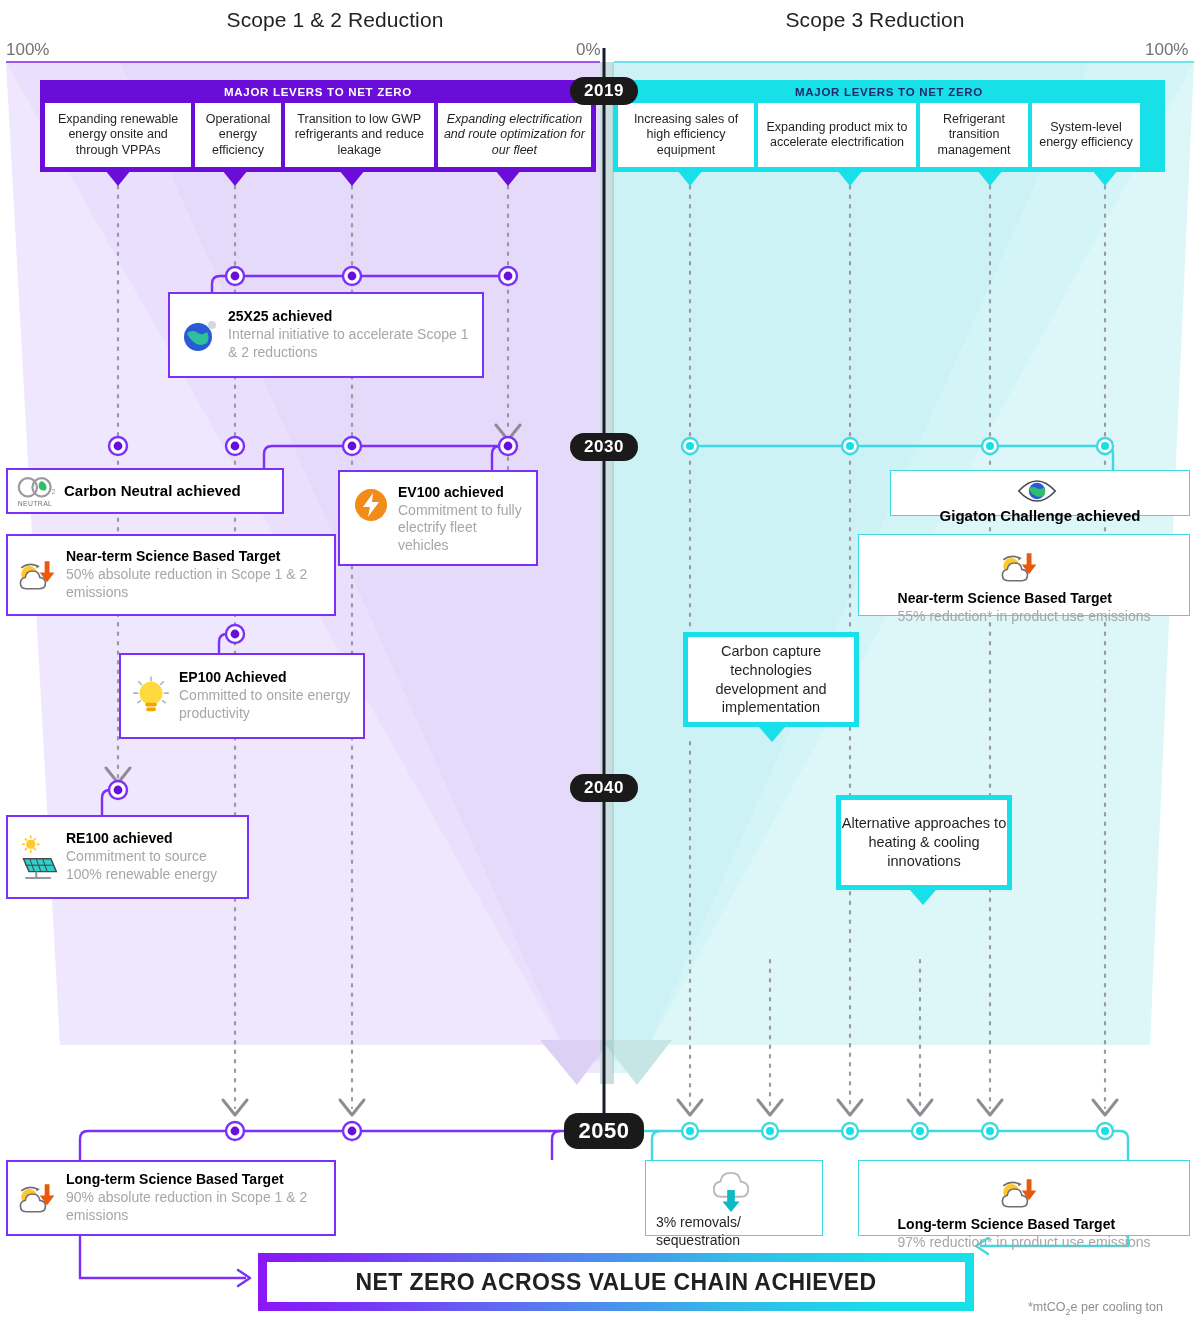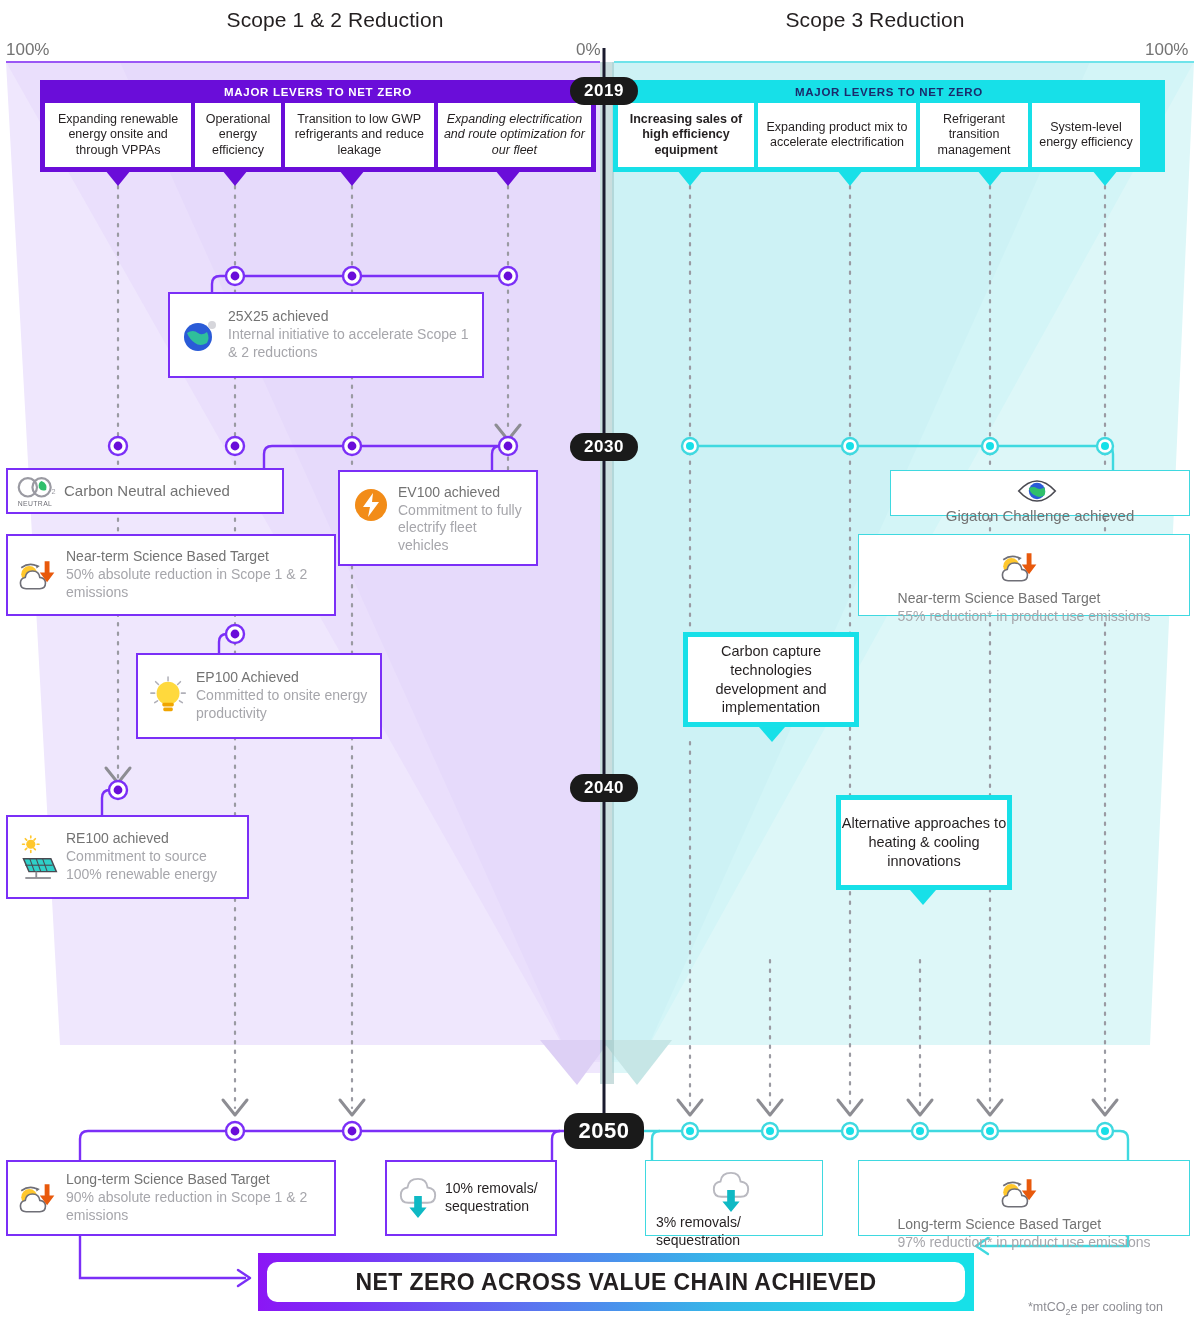--- a/index.html
+++ b/index.html
@@ -29,21 +29,21 @@
   }
   .notch{width:0;height:0;border-left:13px solid transparent;border-right:13px solid transparent;}
 
   
   .card{
     box-sizing:border-box;background:#fff;display:flex;align-items:center;
     padding:9px 10px;
   }
   .card .ico{flex:0 0 auto;width:42px;display:flex;align-items:center;justify-content:center;margin-right:6px;}
   .card .txt{flex:1 1 auto;}
-  .card-title{font-size:14px;font-weight:normal;color:#737373;line-height:1.25;}
+  .card-title{font-size:14px;font-weight:bold;color:#000000;line-height:1.25;}
   .card-sub{font-size:14px;color:#a6a6ab;line-height:1.28;}
   .card-plain{font-size:14px;color:#231f20;line-height:1.28;}
 
   .pcard{border:2px solid #7b2ff7;}
   .ccard{border:1.6px solid #3fd9e0;flex-direction:column;}
 
   
   .callout{
     box-sizing:border-box;background:#fff;border:5px solid #17e0e8;
     display:flex;align-items:center;justify-content:center;text-align:center;
@@ -60,21 +60,21 @@
     display:flex;align-items:center;justify-content:center;letter-spacing:.5px;
   }
 
   
   .banner-outer{
     box-sizing:border-box;padding:9px;
     background:linear-gradient(90deg,#8B16F5 0%,#7b2ff7 12%,#5b74f0 38%,#36b6e8 64%,#17e0e8 88%,#17e0e8 100%);
   }
   .banner-inner{
     background:#fff;height:100%;display:flex;align-items:center;justify-content:center;
-    font-size:23px;font-weight:bold;letter-spacing:.4px;color:#231f20;border-radius:10px;
+    font-size:23px;font-weight:bold;letter-spacing:.4px;color:#231f20;
   }
   .footnote{font-size:12.5px;color:#8d8d93;}
 
   
   svg.lines{position:absolute;left:0;top:0;width:1200px;height:1332px;pointer-events:none;}
 </style>
 </head>
 <body>
 
 <div class="stage">
@@ -246,21 +246,21 @@
     </div>
   </div>
   <div class="abs notch" style="left:105px;top:170px;border-top:16px solid #6a0dd9;"></div>
   <div class="abs notch" style="left:222px;top:170px;border-top:16px solid #6a0dd9;"></div>
   <div class="abs notch" style="left:339px;top:170px;border-top:16px solid #6a0dd9;"></div>
   <div class="abs notch" style="left:495px;top:170px;border-top:16px solid #6a0dd9;"></div>
 
   <div class="abs lever-band" style="left:613px;top:80px;width:552px;background:#17e0e8;">
     <div class="lever-band-title" style="color:#1b2a6b;padding:6px 0 5px;">MAJOR LEVERS TO NET ZERO</div>
     <div class="lever-row">
-      <div class="lever-cell" style="width:136px;height:64px;font-weight:bold;">Increasing sales of high efficiency equipment</div>
+      <div class="lever-cell" style="width:136px;height:64px;">Increasing sales of high efficiency equipment</div>
       <div class="lever-cell" style="width:158px;height:64px;">Expanding product mix to accelerate electrification</div>
       <div class="lever-cell" style="width:108px;height:64px;">Refrigerant transition management</div>
       <div class="lever-cell" style="width:108px;height:64px;">System-level energy efficiency</div>
     </div>
   </div>
   <div class="abs notch" style="left:677px;top:170px;border-top:16px solid #17e0e8;"></div>
   <div class="abs notch" style="left:837px;top:170px;border-top:16px solid #17e0e8;"></div>
   <div class="abs notch" style="left:977px;top:170px;border-top:16px solid #17e0e8;"></div>
   <div class="abs notch" style="left:1092px;top:170px;border-top:16px solid #17e0e8;"></div>
 
@@ -320,21 +320,21 @@
         <circle cx="19" cy="19" r="16" fill="#f28c18"></circle>
         <path d="M21 7 l-10 14 l7 0 l-2 10 l11 -15 l-7 0z" fill="#fff"></path>
       </svg>
     </div>
     <div class="txt">
       <div class="card-title">EV100 achieved</div>
       <div class="card-sub">Commitment to fully electrify fleet vehicles</div>
     </div>
   </div>
 
-  <div class="abs card pcard" style="left:136px;top:653px;width:246px;height:86px;">
+  <div class="abs card pcard" style="left:119px;top:653px;width:246px;height:86px;">
     <div class="ico">
       <svg width="44" height="44" viewBox="0 0 44 44">
         <circle cx="21" cy="19" r="12" fill="#ffd93d"></circle>
         <rect x="15" y="29" width="12" height="4" rx="1.5" fill="#f0a500"></rect>
         <rect x="16" y="34" width="10" height="4" rx="1.5" fill="#f0a500"></rect>
         <g stroke="#b0b0b8" stroke-width="1.6" stroke-linecap="round">
           <line x1="21" y1="2" x2="21" y2="6"></line>
           <line x1="8" y1="7" x2="11" y2="10"></line>
           <line x1="34" y1="7" x2="31" y2="10"></line>
           <line x1="3" y1="19" x2="7" y2="19"></line>
@@ -425,31 +425,20 @@
         <path d="M10 40 q-7 0 -7 -7 q0 -6 6 -7 q1 -8 9 -8 q8 0 9 8 q7 1 7 7 q0 7 -7 7z" fill="#fff" stroke="#6f6f77" stroke-width="2"></path>
         <path d="M33 6 l0 14 l-6 0 l9 12 l9 -12 l-6 0 l0 -14z" fill="#e8590c"></path>
       </svg>
     </div>
     <div class="txt">
       <div class="card-title">Long-term Science Based Target</div>
       <div class="card-sub">90% absolute reduction in Scope 1 &amp; 2 emissions</div>
     </div>
   </div>
 
-  <div class="abs card pcard" style="left:385px;top:1160px;width:172px;height:76px;">
-    <div class="ico">
-      <svg width="44" height="44" viewBox="0 0 44 44">
-        <path d="M12 27 q-8 0 -8 -8 q0 -7 7 -8 q1 -9 11 -9 q9 0 10 9 q8 1 8 8 q0 8 -8 8z" fill="#fff" stroke="#b9b9c0" stroke-width="2"></path>
-        <path d="M18 20 l0 12 l-5 0 l9 11 l9 -11 l-5 0 l0 -12z" fill="#0fb9c4"></path>
-      </svg>
-    </div>
-    <div class="txt">
-      <div class="card-plain">10% removals/ sequestration</div>
-    </div>
-  </div>
 
   <div class="abs card ccard" style="left:645px;top:1160px;width:178px;height:76px;">
     <div class="ico">
       <svg width="44" height="44" viewBox="0 0 44 44">
         <path d="M12 27 q-8 0 -8 -8 q0 -7 7 -8 q1 -9 11 -9 q9 0 10 9 q8 1 8 8 q0 8 -8 8z" fill="#fff" stroke="#b9b9c0" stroke-width="2"></path>
         <path d="M18 20 l0 12 l-5 0 l9 11 l9 -11 l-5 0 l0 -12z" fill="#0fb9c4"></path>
       </svg>
     </div>
     <div class="txt">
       <div class="card-plain">3% removals/ sequestration</div>

